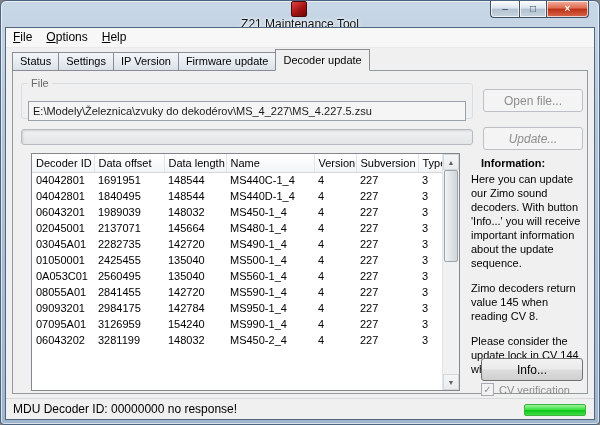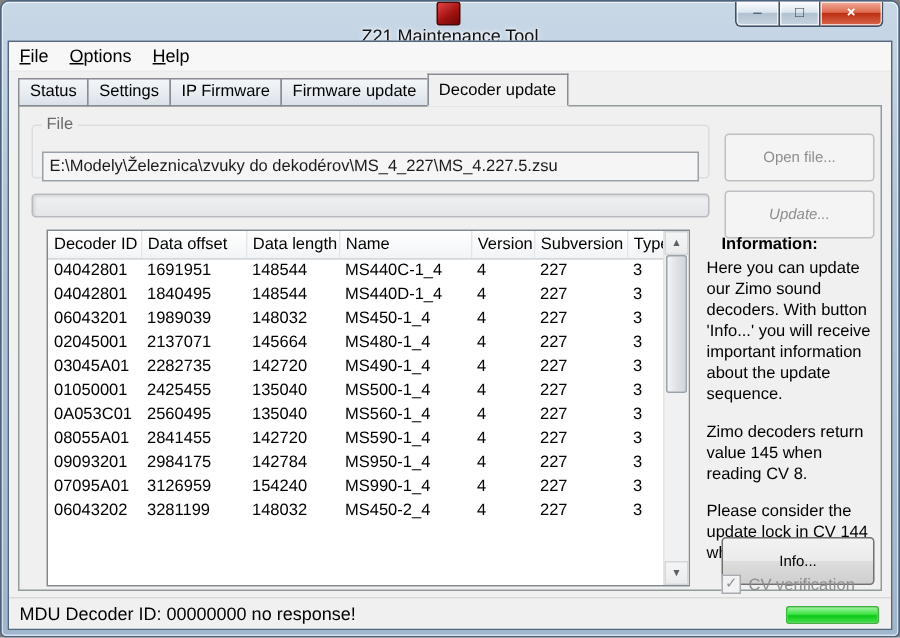--- a/index.html
+++ b/index.html
@@ -46,21 +46,21 @@
     border:1px solid #919b9c; z-index:2; }
 
   
   .filegroup { position:absolute; left:8px; top:6px; width:452px; height:42px;
     border:1px solid #d9dee2; border-radius:3px; }
   .filegroup legend { font-size:11px; color:#6a6a6a; margin-left:6px; padding:0 3px; }
   .file-input { position:absolute; left:6px; right:6px; top:12px; height:20px; border:1px solid #9aa0a8;
     background:#f5f5f5; padding:3px 4px; font-size:11px; color:#1a1a1a; white-space:nowrap; overflow:hidden; }
 
   
-  .btn { position:absolute; width:100px; height:32px; border-radius:3px; font-size:10px;
+  .btn { position:absolute; width:100px; height:23px; border-radius:3px; font-size:12px;
     display:flex; align-items:center; justify-content:center; cursor:default; }
   .btn.disabled { border:1px solid #bcc0c4; background:#f4f4f4; color:#8d8d8d; }
   .btn.enabled { border:1px solid #707070;
     background:linear-gradient(180deg,#f2f2f2 0%,#ebebeb 49%,#dddddd 51%,#cfcfcf 100%); color:#000; }
   .btn-open { left:470px; top:18px; }
   .btn-update { left:470px; top:56px;font-style:italic; }
   .btn-info { left:468px; top:287px; width:102px; }
 
   
   .progress { position:absolute; left:8px; top:58px; width:452px; height:16px; border:1px solid #b7bbbf;
@@ -124,21 +124,21 @@
         <div class="menu-item"><u>F</u>ile</div>
         <div class="menu-item"><u>O</u>ptions</div>
         <div class="menu-item"><u>H</u>elp</div>
       </div>
 
     <div class="dialog">
 
       <div class="tabbar">
           <div class="tab">Status</div>
           <div class="tab">Settings</div>
-          <div class="tab">IP Firmware</div>
+          <div class="tab">IP Version</div>
           <div class="tab">Firmware update</div>
           <div class="tab active">Decoder update</div>
         </div>
 
       <div class="content">
 
         <fieldset class="filegroup">
           <legend>File</legend>
           <div class="file-input">E:\Modely\Železnica\zvuky do dekodérov\MS_4_227\MS_4.227.5.zsu</div>
         </fieldset>

